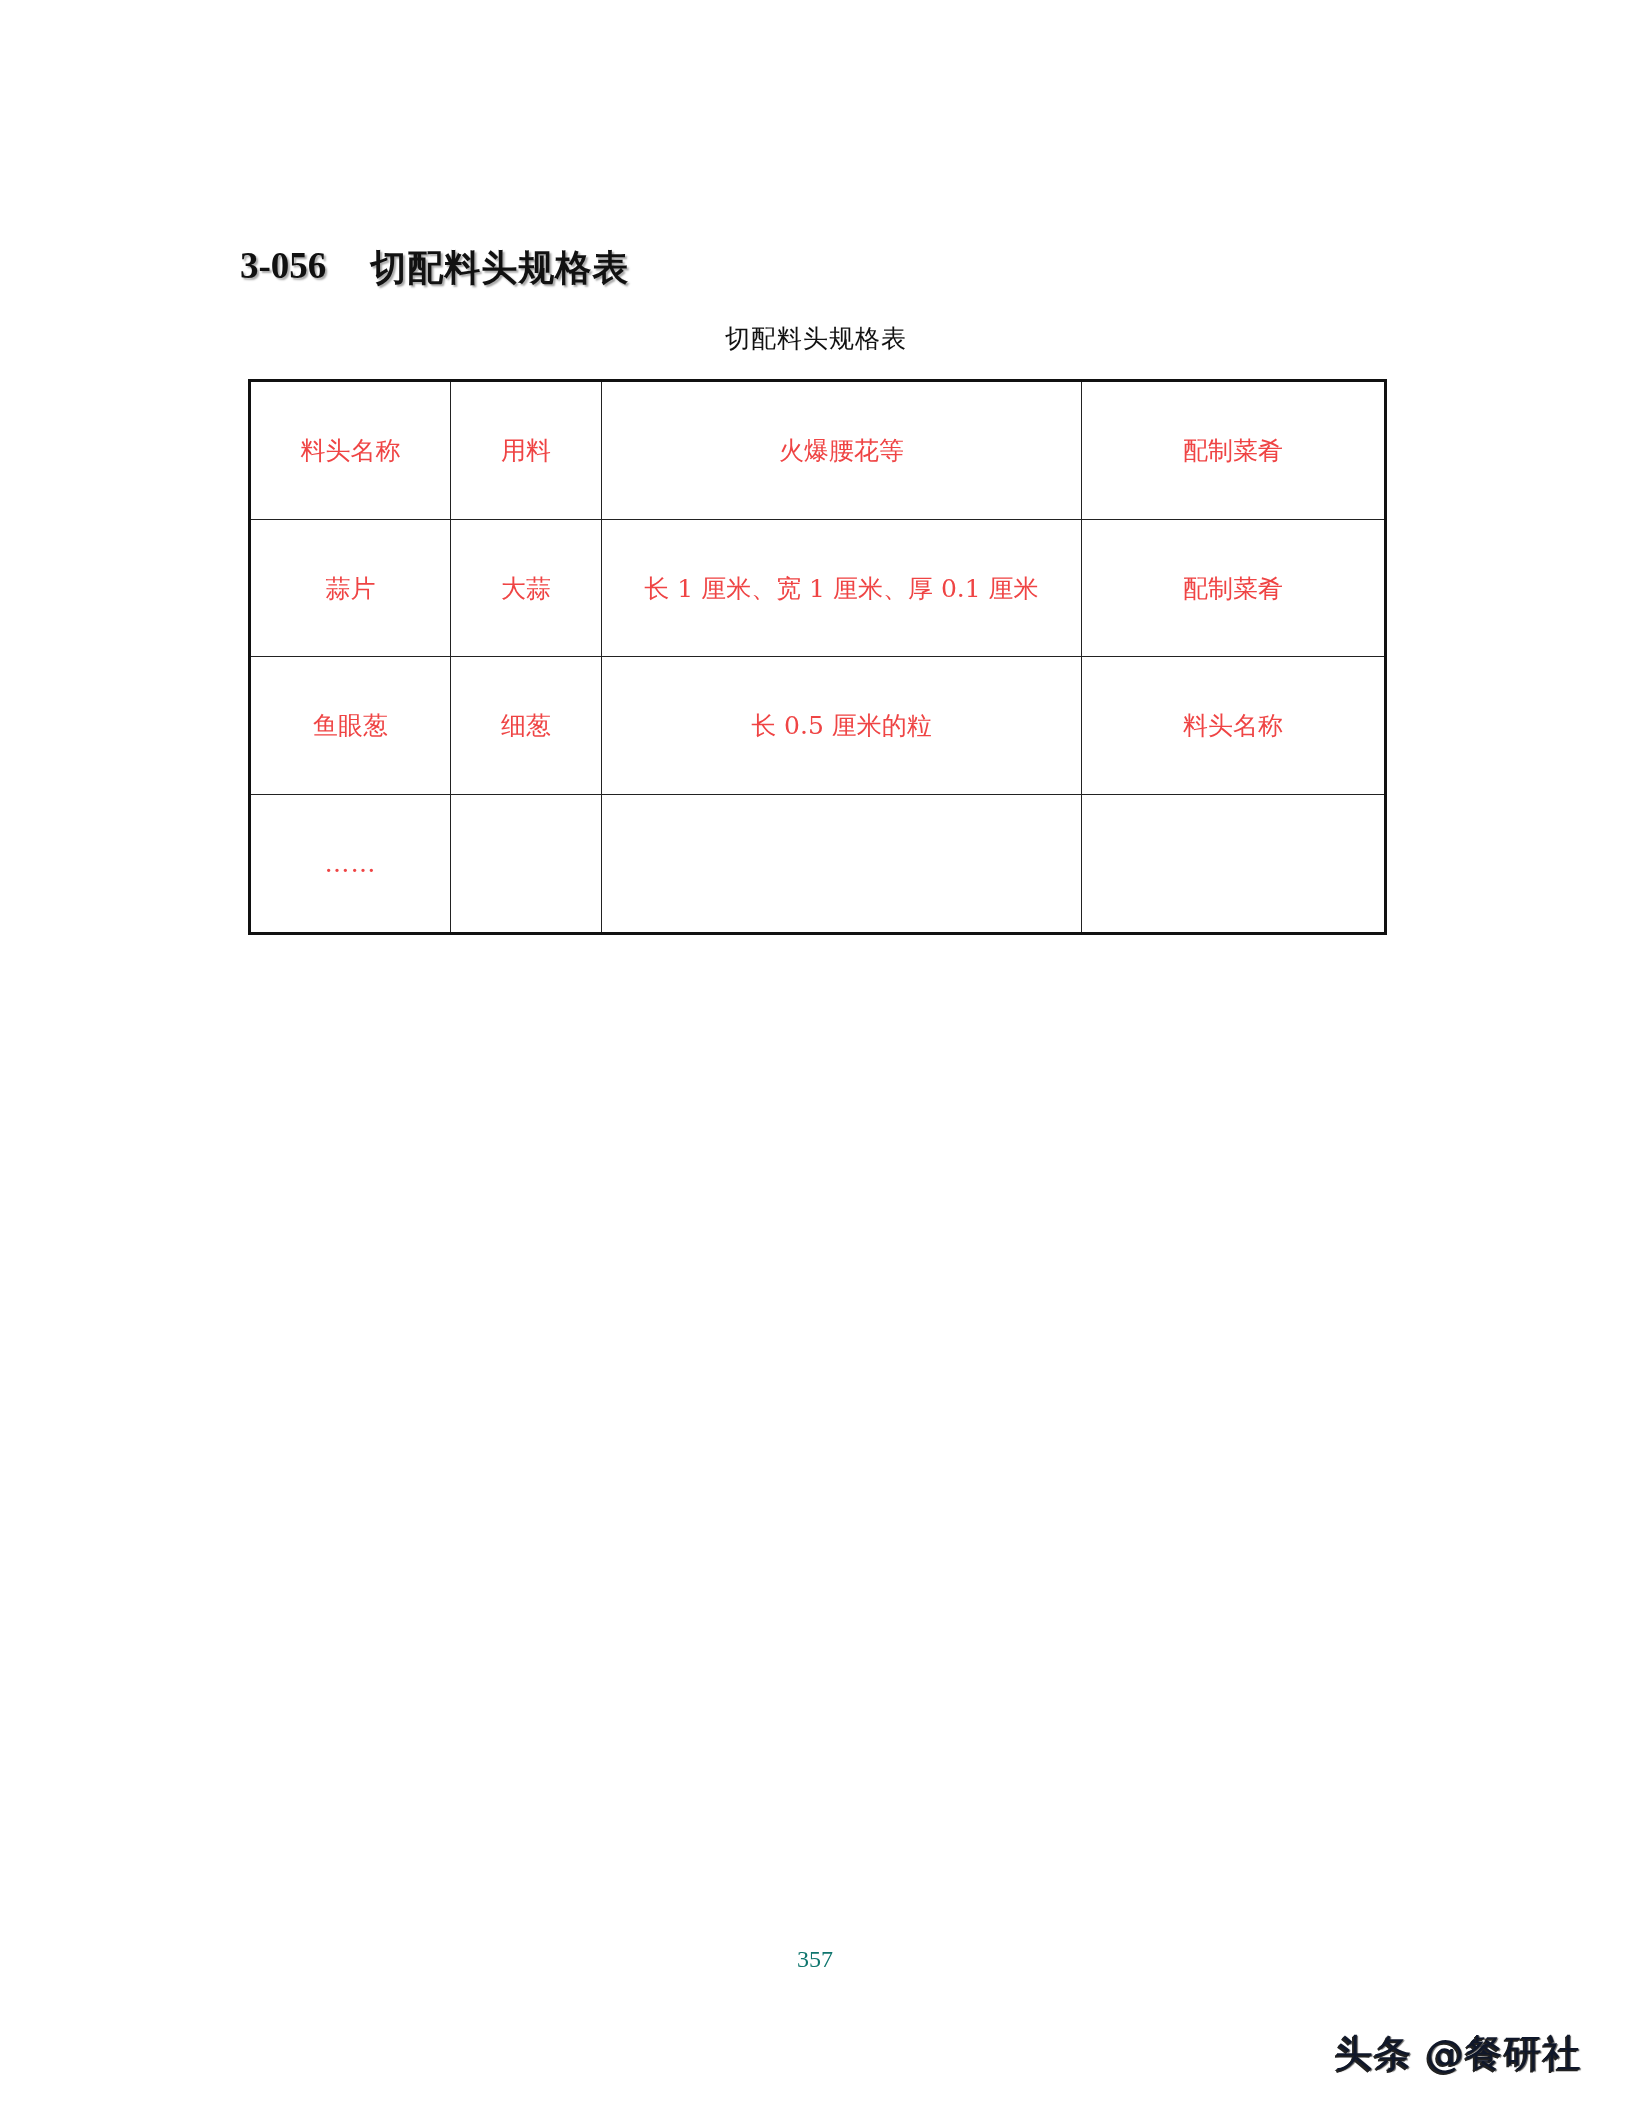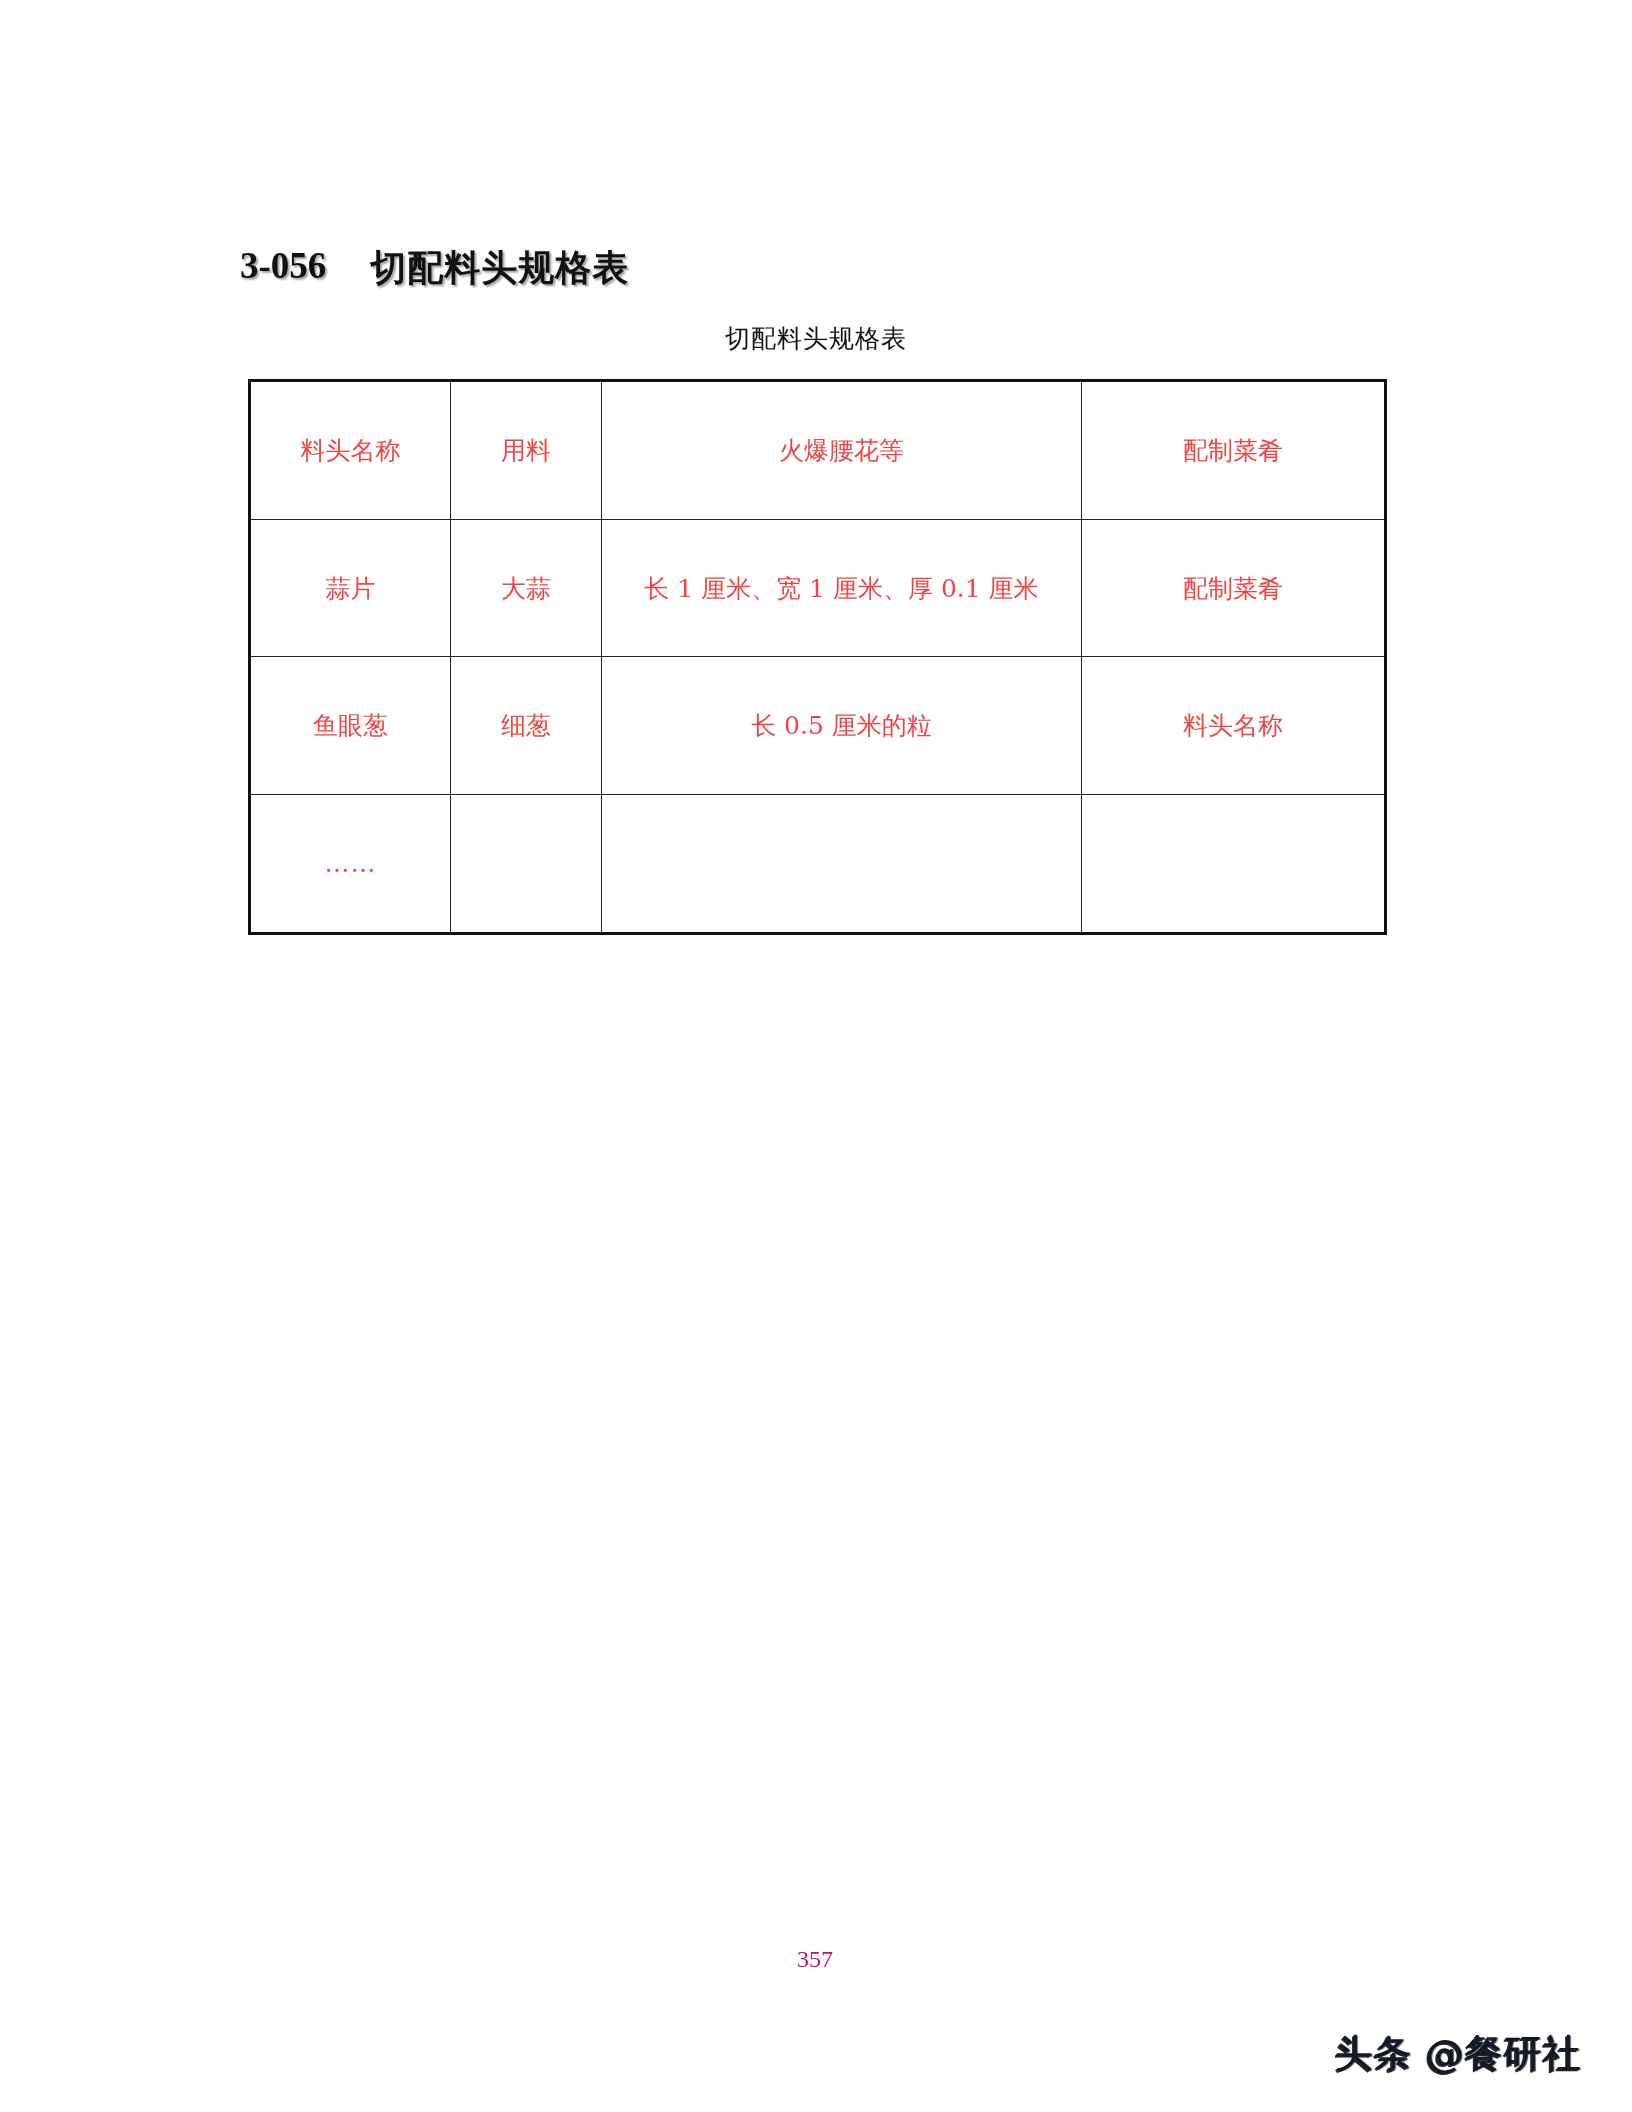--- a/index.html
+++ b/index.html
@@ -20,21 +20,21 @@
     border-collapse:collapse; border:3px solid #111; table-layout:fixed;
   }
   table.spec td, table.spec th {
     border:1.5px solid #222; text-align:center; vertical-align:middle;
     font-family:"DejaVu Serif", "Liberation Serif", serif; font-weight:normal;
     font-size:25px; color:#ef4444; height:110px; padding:0;
   }
   .dots { font-family:"Liberation Serif", serif; font-weight:bold; font-size:22px; letter-spacing:1px; }
   .page-num {
     position:absolute; left:760px; width:110px; top:1946px; text-align:center;
-    font-family:"Liberation Serif", serif; font-size:24px; color:#be185d;
+    font-family:"Liberation Serif", serif; font-size:24px; color:#0f766e;
   }
   .watermark {
     position:absolute; left:1335px; top:2028px;
     font-family:"DejaVu Sans", "Liberation Sans", sans-serif; font-size:38px; color:#0f172a;
     text-shadow: -2px 2px 0 #222, -1px 1px 0 #222, 1px 1px 1px #555; letter-spacing:1px; white-space:nowrap;
   }
 </style>
 </head>
 <body>
 

